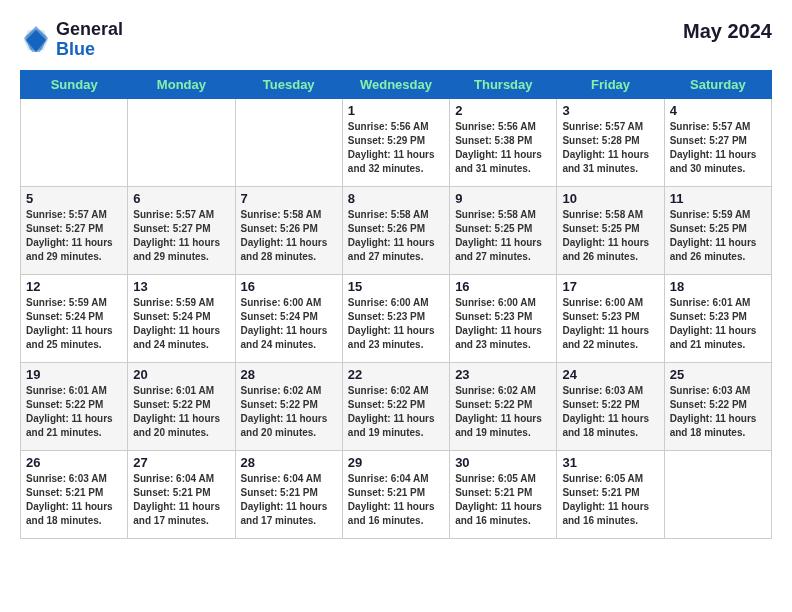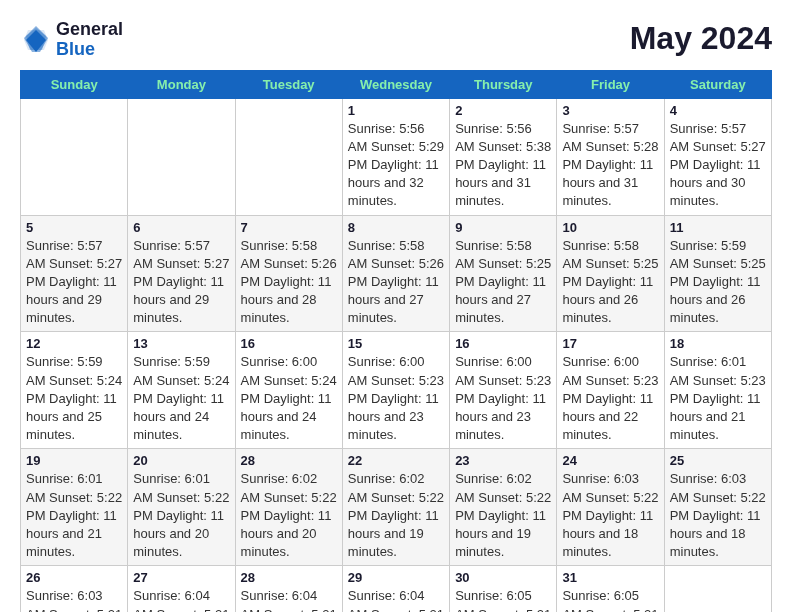--- a/index.html
+++ b/index.html
@@ -45,21 +45,21 @@
     .logo-icon {
       width: 32px;
       height: 32px;
       margin-right: 4px;
       position: relative;
     }
     .title-block {
       text-align: right;
     }
     .calendar-title {
-      font-size: 32px;
+      font-size: 20px;
       font-weight: bold;
       color: #1a1a2e;
     }
     .calendar-subtitle {
       font-size: 16px;
       color: #1a1a2e;
     }
     .calendar {
       flex: 1;
       border: 1px solid #ccc;
@@ -88,23 +88,24 @@
       background: #f5f5f5;
     }
     .day-number {
       font-size: 13px;
       font-weight: bold;
       color: #1a1a2e;
       display: block;
       margin-bottom: 2px;
     }
     .day-info {
-      font-size: 13px;
+      font-size: 10px;
       line-height: 1.4;
       color: #333;
+      font-weight: bold;
     }
     .empty-cell {
       background: #fff;
     }
   </style>
 </head>
 <body>
 
 <div class="page">
   <div class="header">

